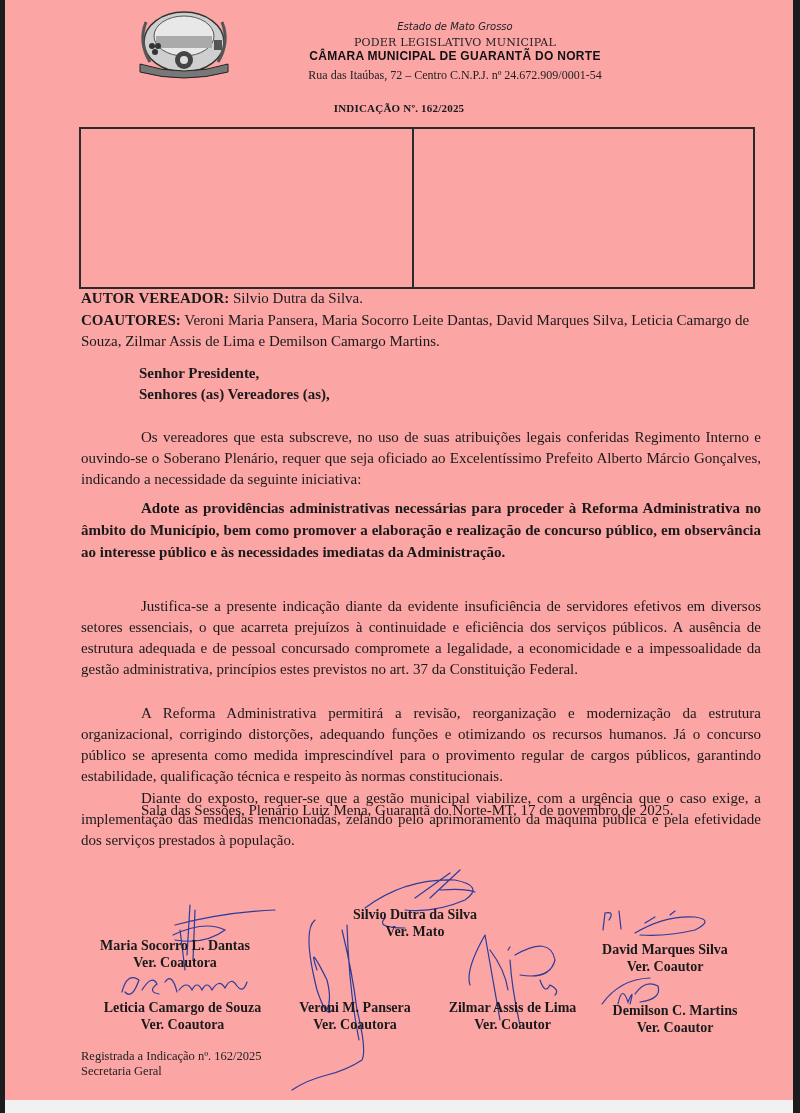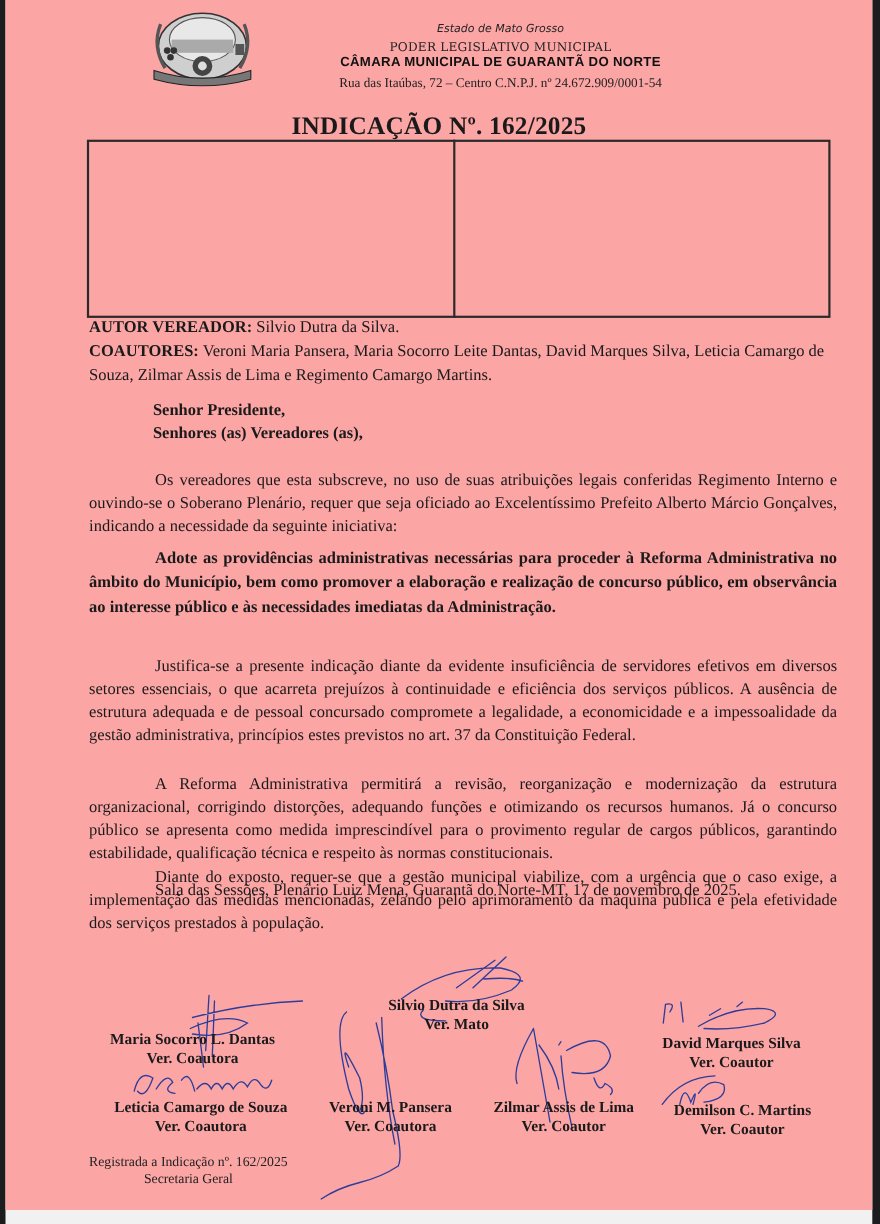--- a/index.html
+++ b/index.html
@@ -17,21 +17,21 @@
   }
   .abs { position: absolute; }
 
   
   .logo { left: 123px; top: 2px; width: 112px; height: 78px; }
   .hdr-state { left: 240px; width: 420px; top: 21px; text-align: center; font-family: "DejaVu Sans", sans-serif; font-style: italic; font-size: 10px; color: #222; }
   .hdr-power { left: 240px; width: 420px; top: 36px; text-align: center; font-family: "DejaVu Serif", serif; font-size: 11px; color: #222; letter-spacing: 0.2px; }
   .hdr-chamber { left: 230px; width: 440px; top: 49px; text-align: center; font-family: Liberation Sans, sans-serif; font-weight: bold; font-size: 12px; color: #111; letter-spacing: 0.3px; }
   .hdr-address { left: 240px; width: 420px; top: 68px; text-align: center; font-family: Liberation Serif, serif; font-size: 12px; color: #222; }
 
-  .doc-title { left: 0; width: 788px; top: 102px; text-align: center; font-weight: bold; font-size: 23px; letter-spacing: 0.2px; }
+  .doc-title { left: 0; width: 788px; top: 102px; text-align: center; font-weight: bold; font-size: 11px; letter-spacing: 0.2px; }
 
   .box { left: 74px; top: 127px; width: 672px; height: 158px; border: 2px solid #2a2a2a; }
   .box-divider { left: 407px; top: 127px; width: 2px; height: 162px; background: #2a2a2a; }
 
   .line { font-size: 15px; line-height: 21px; }
   .line b { font-weight: bold; }
   .author { left: 76px; top: 288px; width: 680px; }
   .coauthors { left: 76px; top: 310px; width: 680px; text-align: left; }
 
   .salute { left: 134px; top: 363px; font-weight: bold; font-size: 15px; line-height: 21px; }
@@ -43,21 +43,21 @@
   .p-just1 { top: 596px; }
   .p-just2 { top: 703px; }
   .p-just3 { top: 788px; }
   .p-place { top: 800px; left: 136px; width: 620px; }
 
   .sig-name { font-weight: bold; font-size: 14px; line-height: 17px; text-align: center; color: #1a1a1a; }
   .sig-block { position: absolute; }
   .sig-svg { position: absolute; overflow: visible; }
   .ink { fill: none; stroke: #2c3c9a; stroke-width: 1.2; stroke-linecap: round; }
 
-  .registry { left: 76px; top: 1049px; font-size: 12.5px; line-height: 15px; color: #222; text-align: center; }
+  .registry { left: 76px; top: 1049px; font-size: 12.5px; line-height: 15px; color: #222; }
 </style>
 </head>
 <body>
 
 <div class="edge-left"></div>
 <div class="edge-right"></div>
 
 <div class="page">
 
   <svg class="abs logo" viewBox="0 0 112 78">
@@ -82,21 +82,21 @@
 
   <div class="abs doc-title">INDICAÇÃO Nº. 162/2025</div>
 
   <div class="abs box"></div>
   <div class="abs box-divider"></div>
 
   <div class="abs line author">
     <b>AUTOR VEREADOR:</b><span> Silvio Dutra da Silva.</span>
   </div>
   <div class="abs line coauthors">
-    <b>COAUTORES:</b><span> Veroni Maria Pansera, Maria Socorro Leite Dantas, David Marques Silva, Leticia Camargo de Souza, Zilmar Assis de Lima e Regimento Camargo Martins.</span>
+    <b>COAUTORES:</b><span> Veroni Maria Pansera, Maria Socorro Leite Dantas, David Marques Silva, Leticia Camargo de Souza, Zilmar Assis de Lima e Demilson Camargo Martins.</span>
   </div>
 
   <div class="abs salute">
     <div>Senhor Presidente,</div>
     <div>Senhores (as) Vereadores (as),</div>
   </div>
 
   <div class="abs para p-intro"><span class="indent"></span><span>Os vereadores que esta subscreve, no uso de suas atribuições legais conferidas Regimento Interno e ouvindo-se o Soberano Plenário, requer que seja oficiado ao Excelentíssimo Prefeito Alberto Márcio Gonçalves, indicando a necessidade da seguinte iniciativa:</span></div>
   <div class="abs para p-request"><span class="indent"></span><span>Adote as providências administrativas necessárias para proceder à Reforma Administrativa no âmbito do Município, bem como promover a elaboração e realização de concurso público, em observância ao interesse público e às necessidades imediatas da Administração.</span></div>
   <div class="abs para p-just1"><span class="indent"></span><span>Justifica-se a presente indicação diante da evidente insuficiência de servidores efetivos em diversos setores essenciais, o que acarreta prejuízos à continuidade e eficiência dos serviços públicos. A ausência de estrutura adequada e de pessoal concursado compromete a legalidade, a economicidade e a impessoalidade da gestão administrativa, princípios estes previstos no art. 37 da Constituição Federal.</span></div>

